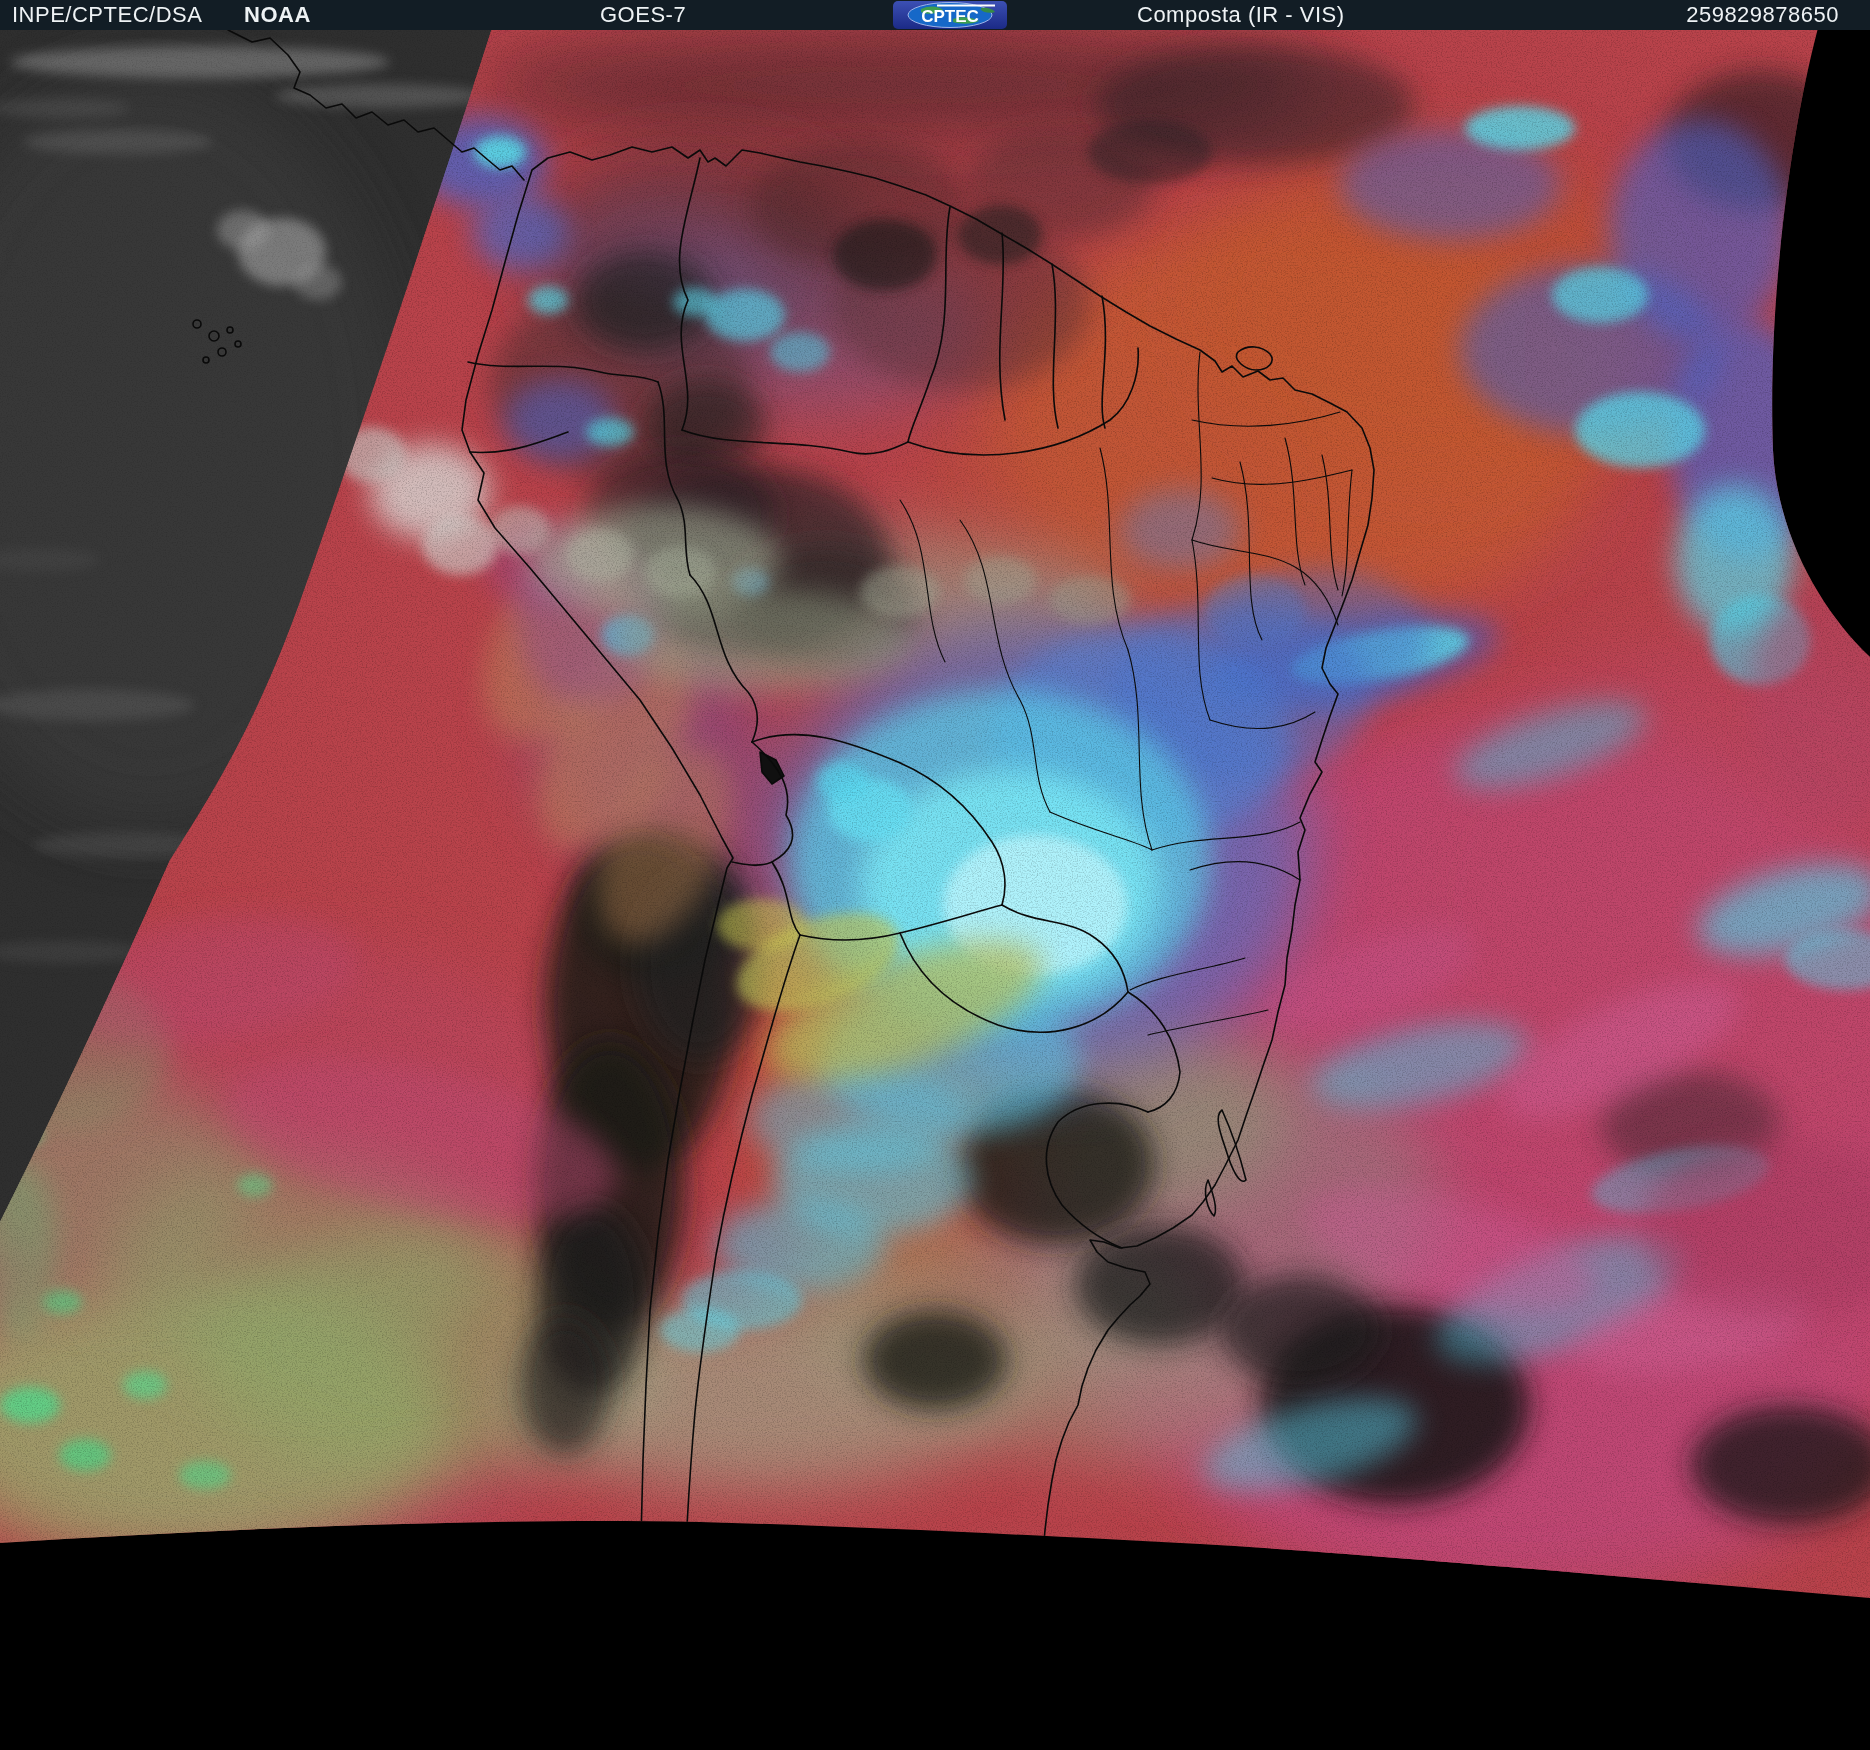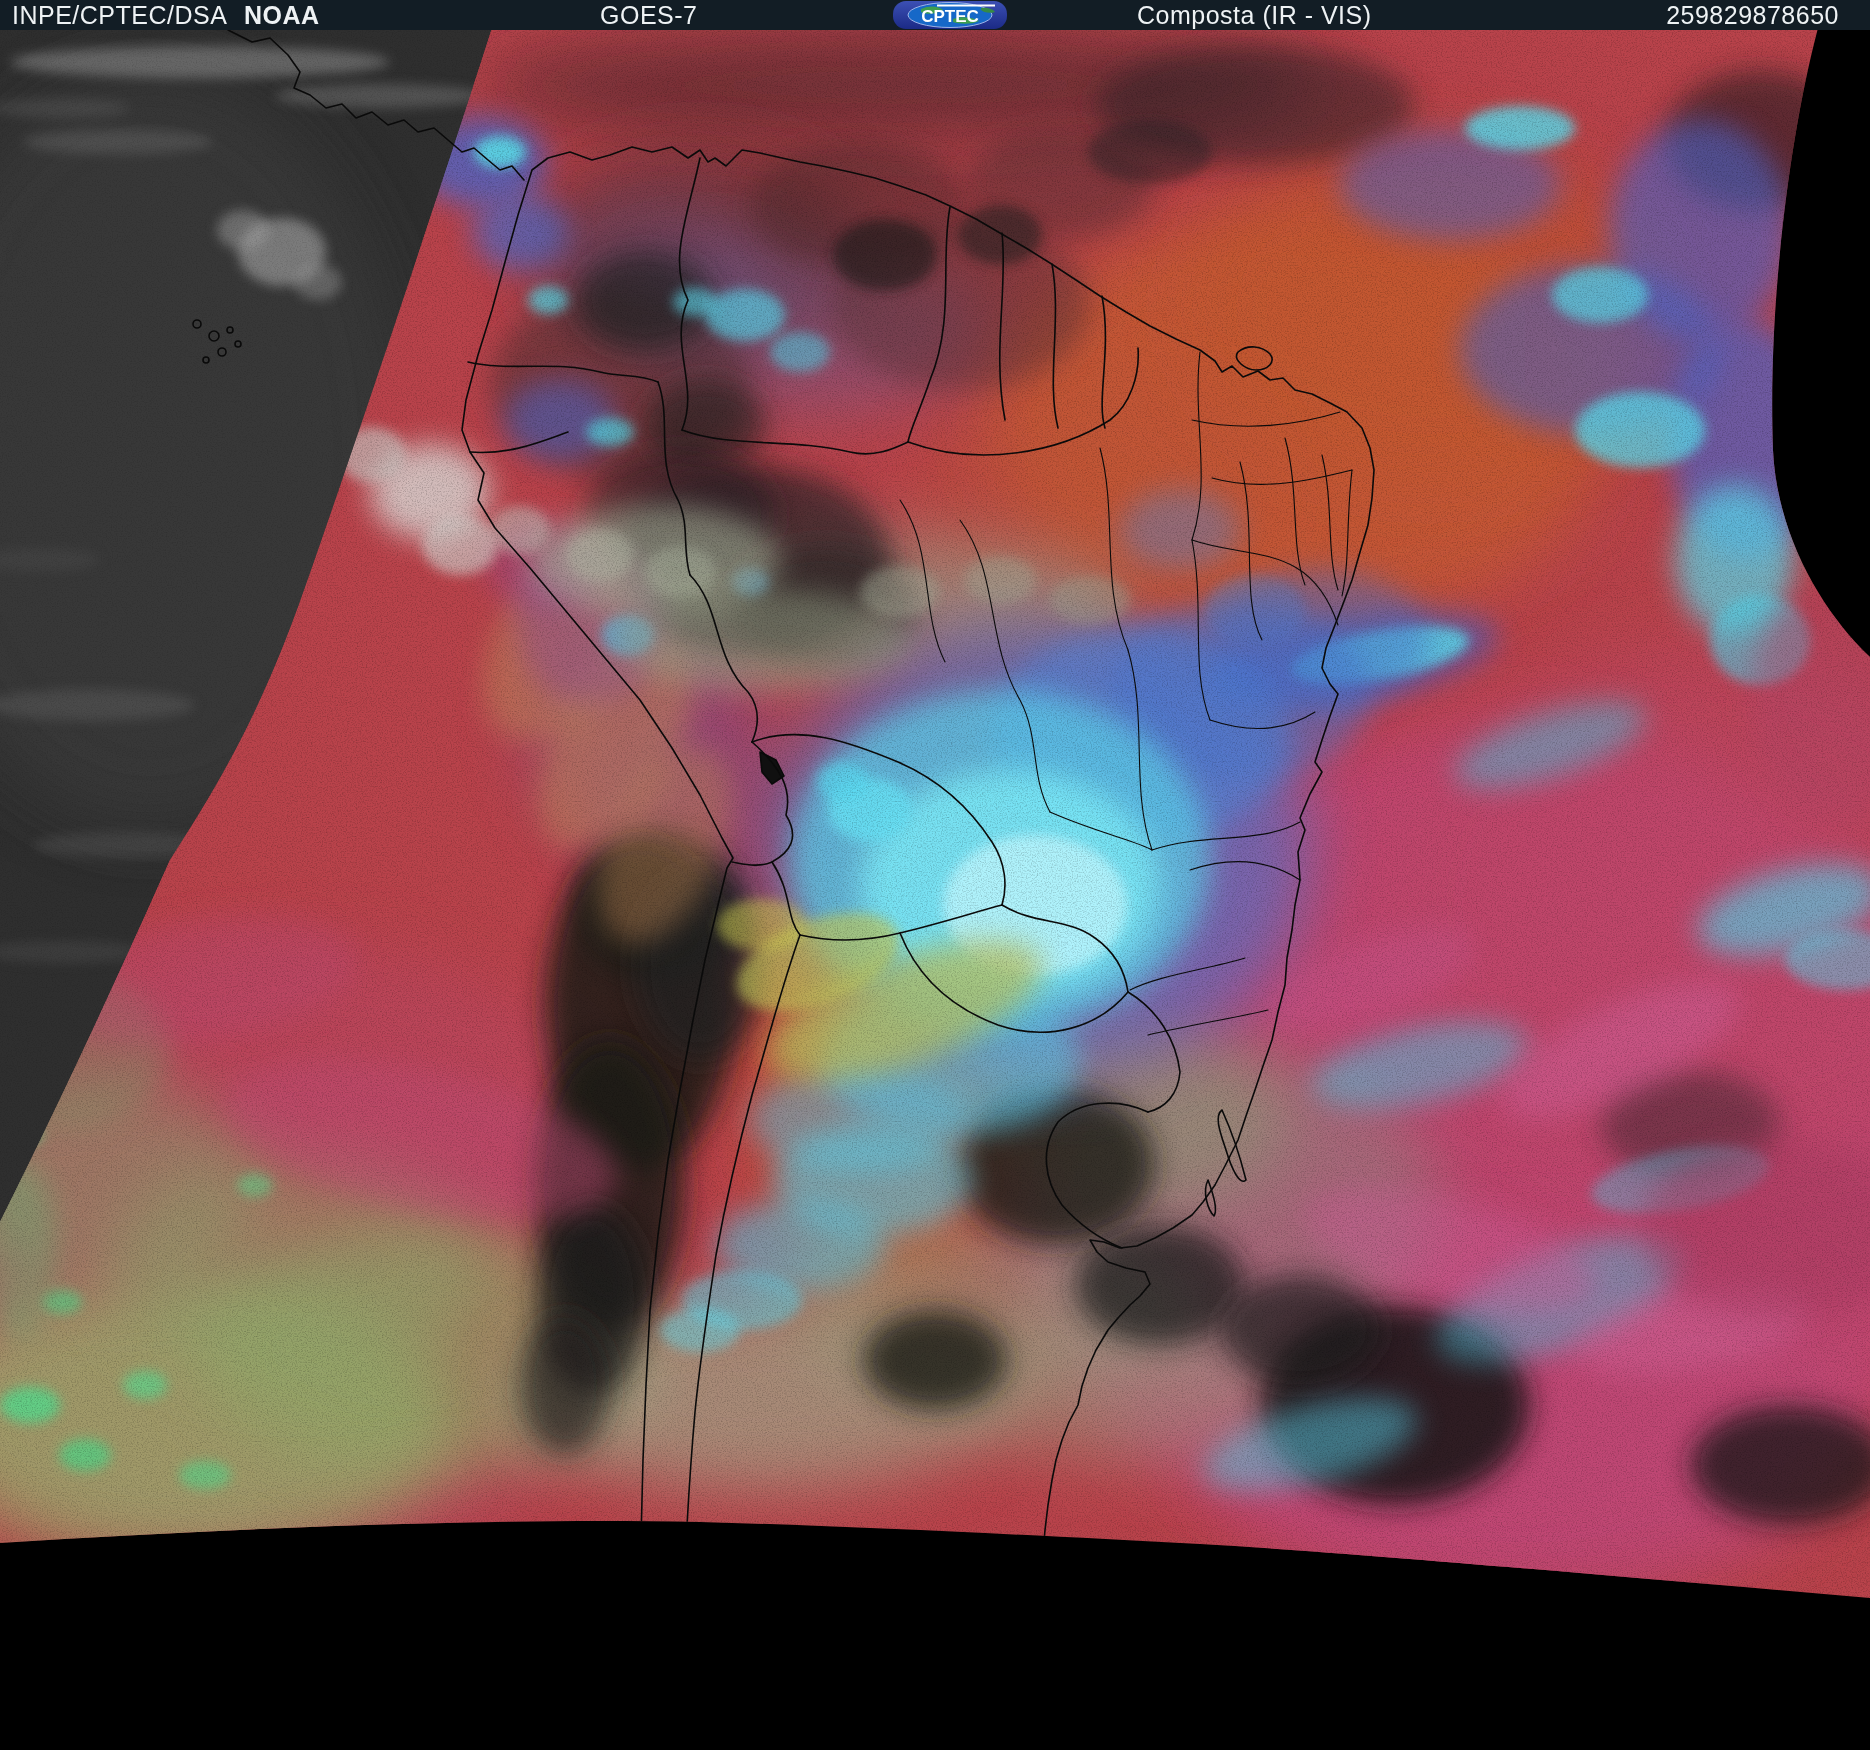--- a/index.html
+++ b/index.html
@@ -1,26 +1,26 @@
 <!DOCTYPE html>
 <html><head>
 <meta charset="utf-8">
 <style>
   html,body{margin:0;padding:0;background:#000;}
   .stage{position:relative;width:1870px;height:1750px;background:#000;overflow:hidden;
          font-family:"Liberation Sans",sans-serif;}
   .topbar{position:absolute;top:0;left:0;width:1870px;height:30px;background:#121d25;z-index:10;}
   .topbar .lbl{position:absolute;top:0;height:30px;line-height:30px;color:#eef2f4;
-               font-size:25px;letter-spacing:0.5px;white-space:nowrap;}
+               font-size:22px;letter-spacing:0.5px;white-space:nowrap;}
   .lbl-agency{left:12px;}
   .lbl-noaa{left:244px;font-weight:bold;}
   .lbl-sat{left:600px;}
   .lbl-prod{left:1137px;}
   .lbl-time{right:31px;}
-  .logo{position:absolute;left:893px;top:1px;width:114px;height:28px;border-radius:13px;
+  .logo{position:absolute;left:893px;top:1px;width:114px;height:28px;border-radius:5px;
         background:linear-gradient(#3c50b4,#1b2a86);overflow:hidden;}
   .logo svg{display:block;}
   .mapsvg{position:absolute;top:0;left:0;z-index:1;}
 </style>
 </head>
 <body>
 
 <div class="stage">
 
   <div class="topbar">

